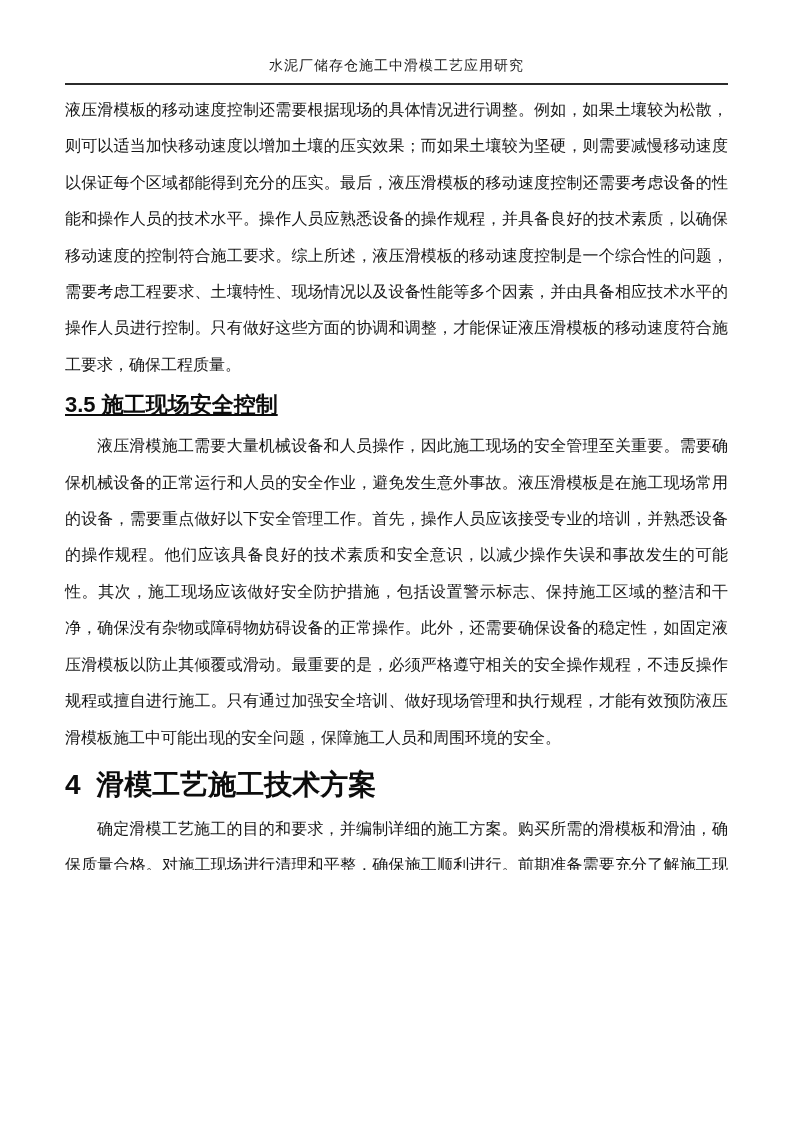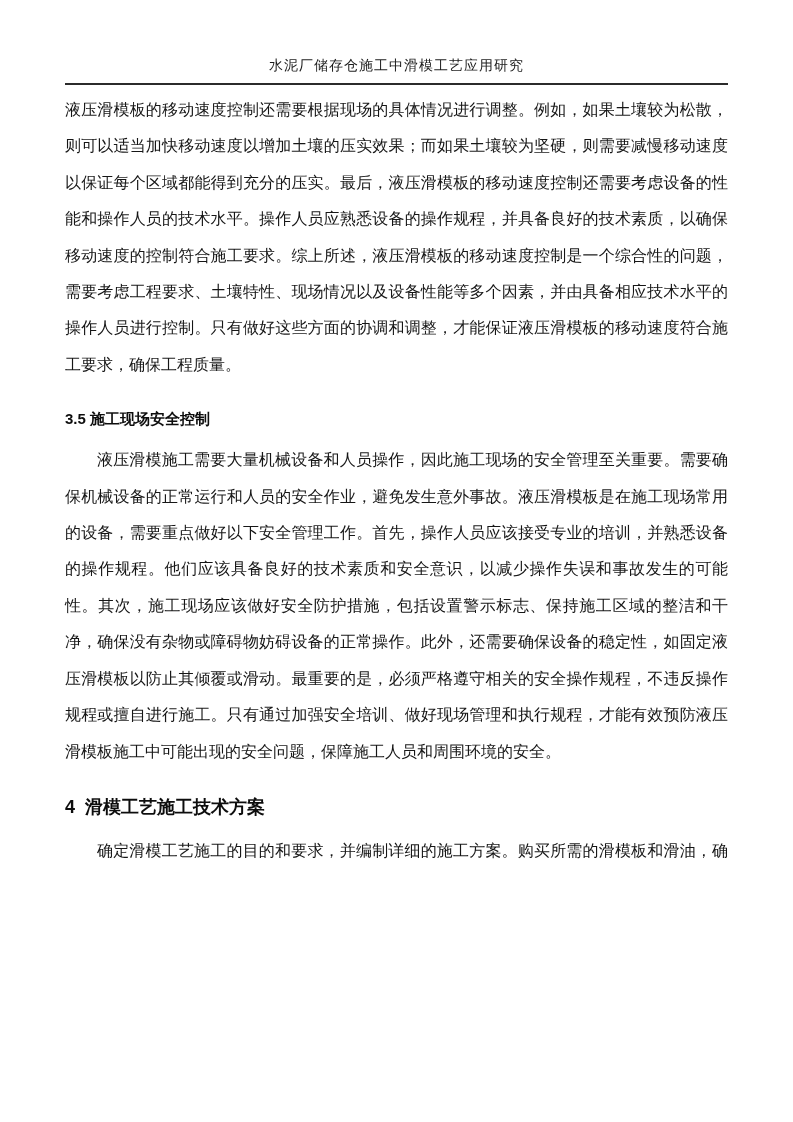--- a/index.html
+++ b/index.html
@@ -42,32 +42,33 @@
     text-align: justify;
     color: #161616;
     word-break: break-all;
   }
   .body-par.first { margin-top: 7px; }
   .body-par.indent { text-indent: 2em; }
   
   .h-sub {
     font-family: "Liberation Sans", "DejaVu Sans", sans-serif;
     font-weight: bold;
-    font-size: 15px;
+    font-size: 22px;
     line-height: 28px;
-    margin: 22px 0 9px 0;
+    margin: 8px 0 9px 0;
     color: #0d0d0d;
     white-space: pre-wrap;
+    text-decoration: underline;
   }
   .h-main {
     font-family: "Liberation Sans", "DejaVu Sans", sans-serif;
     font-weight: bold;
-    font-size: 18px;
+    font-size: 28px;
     line-height: 32px;
-    margin: 21px 0 10px 0;
+    margin: 13px 0 10px 0;
     color: #0d0d0d;
     white-space: pre-wrap;
   }
   
   .footer {
     position: absolute;
     left: 65px;
     right: 65px;
     top: 1044px;
   }

